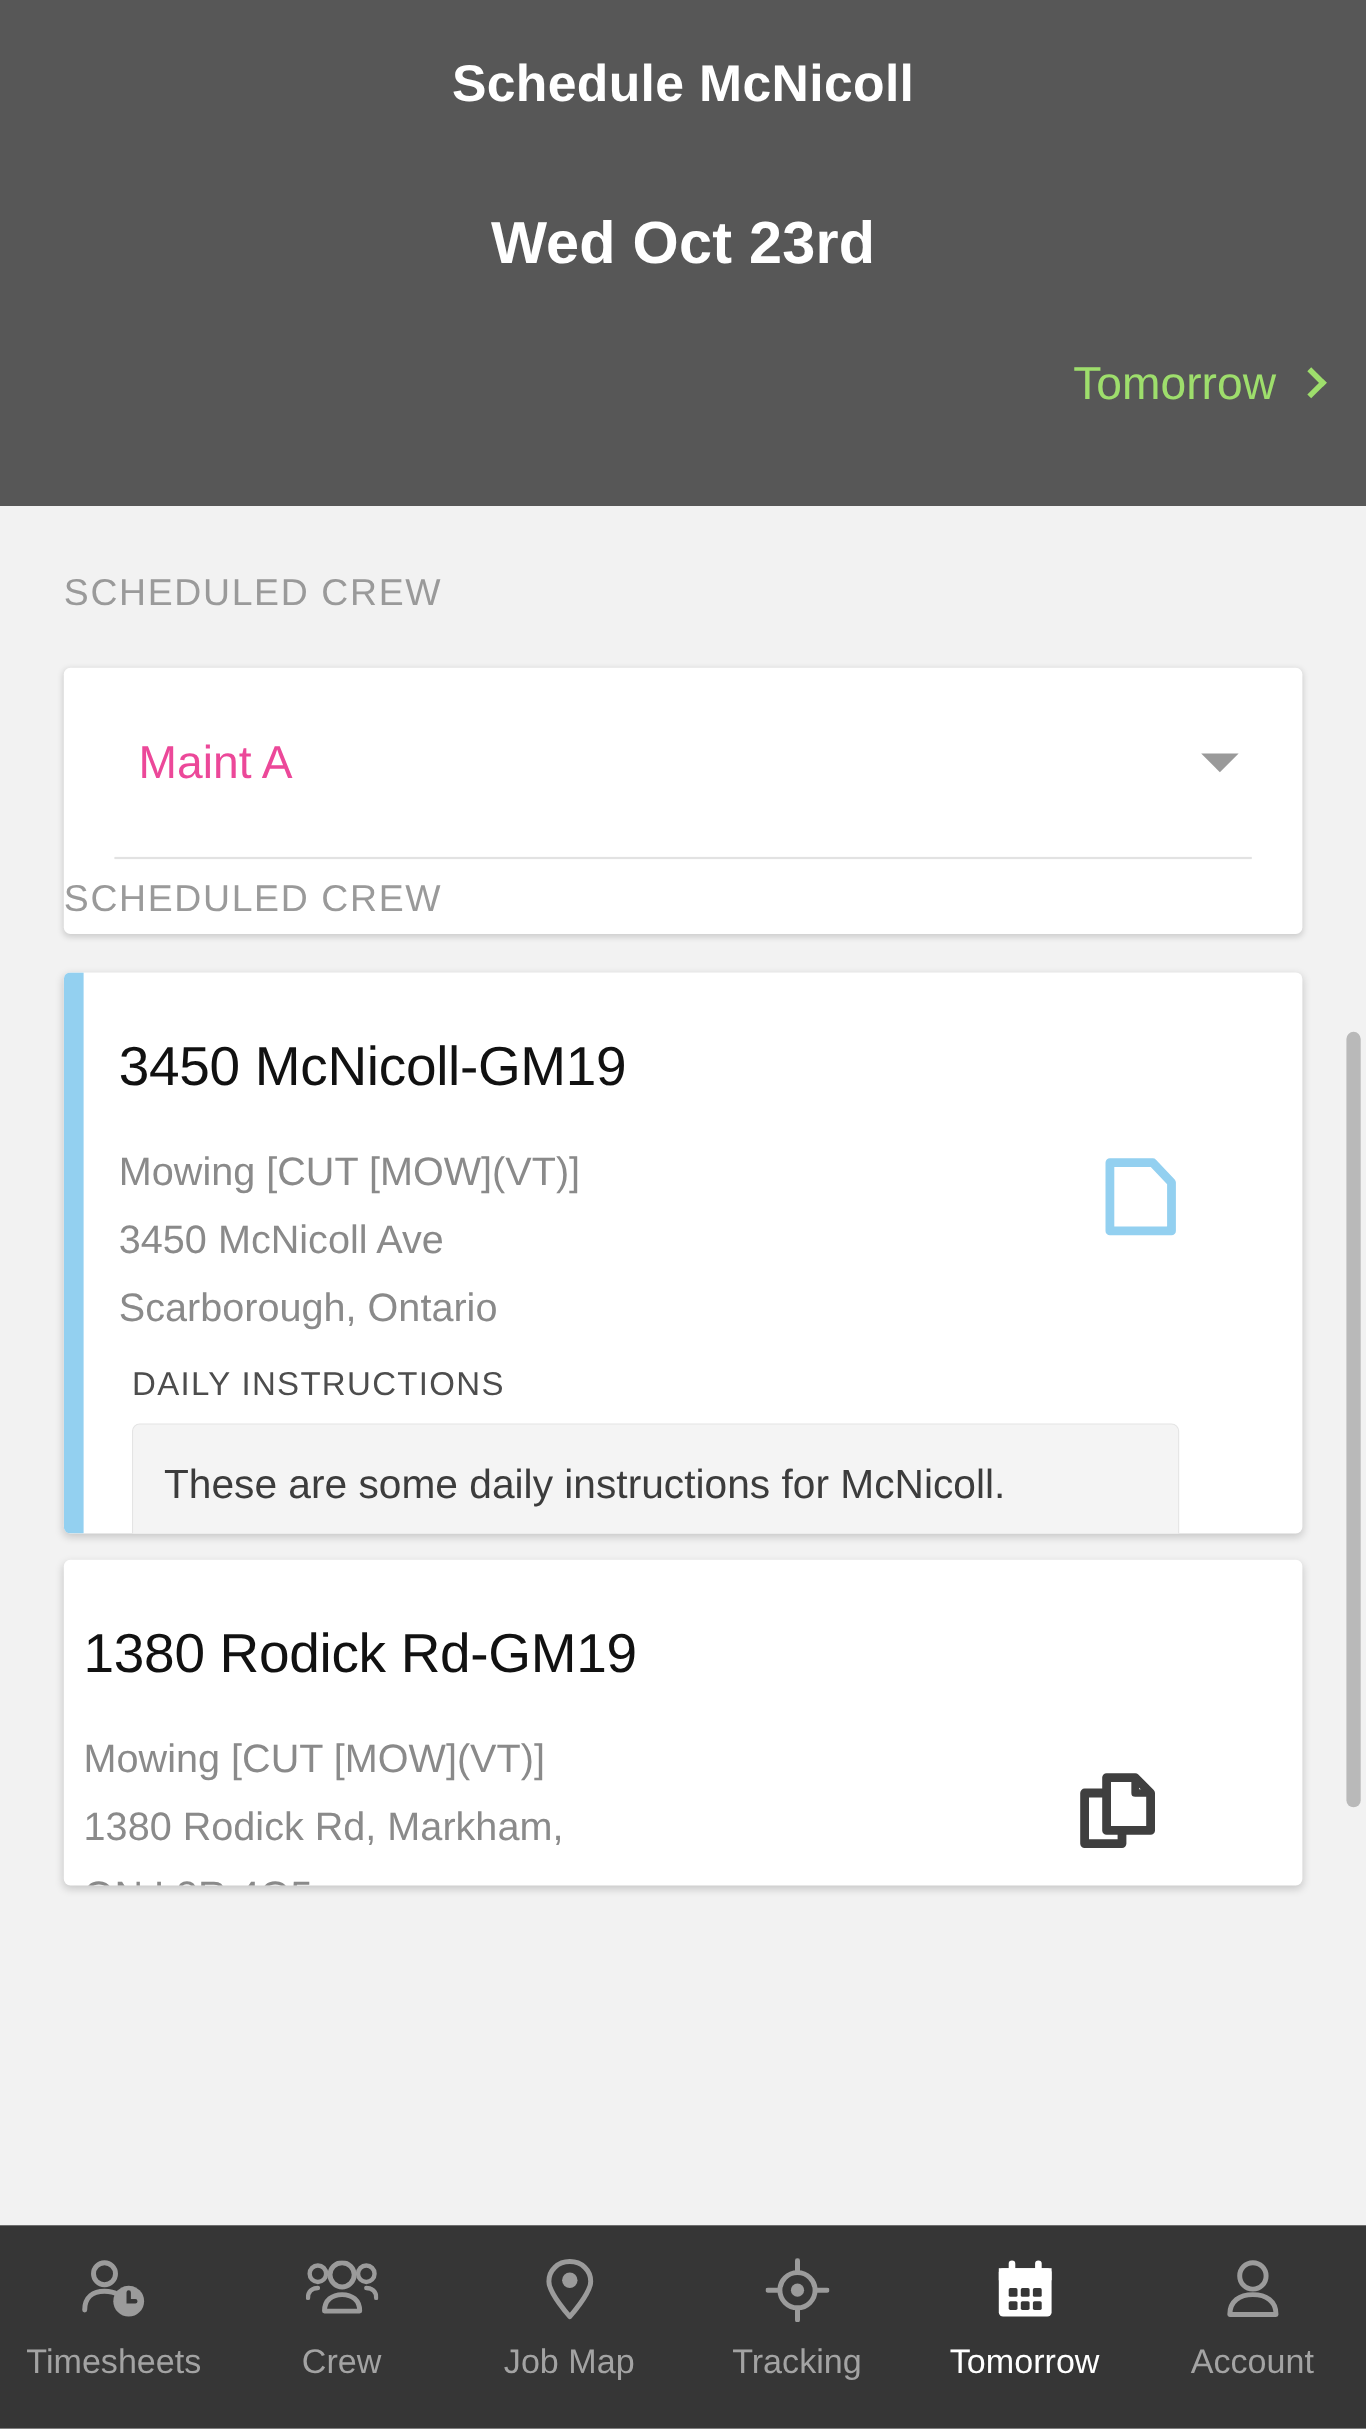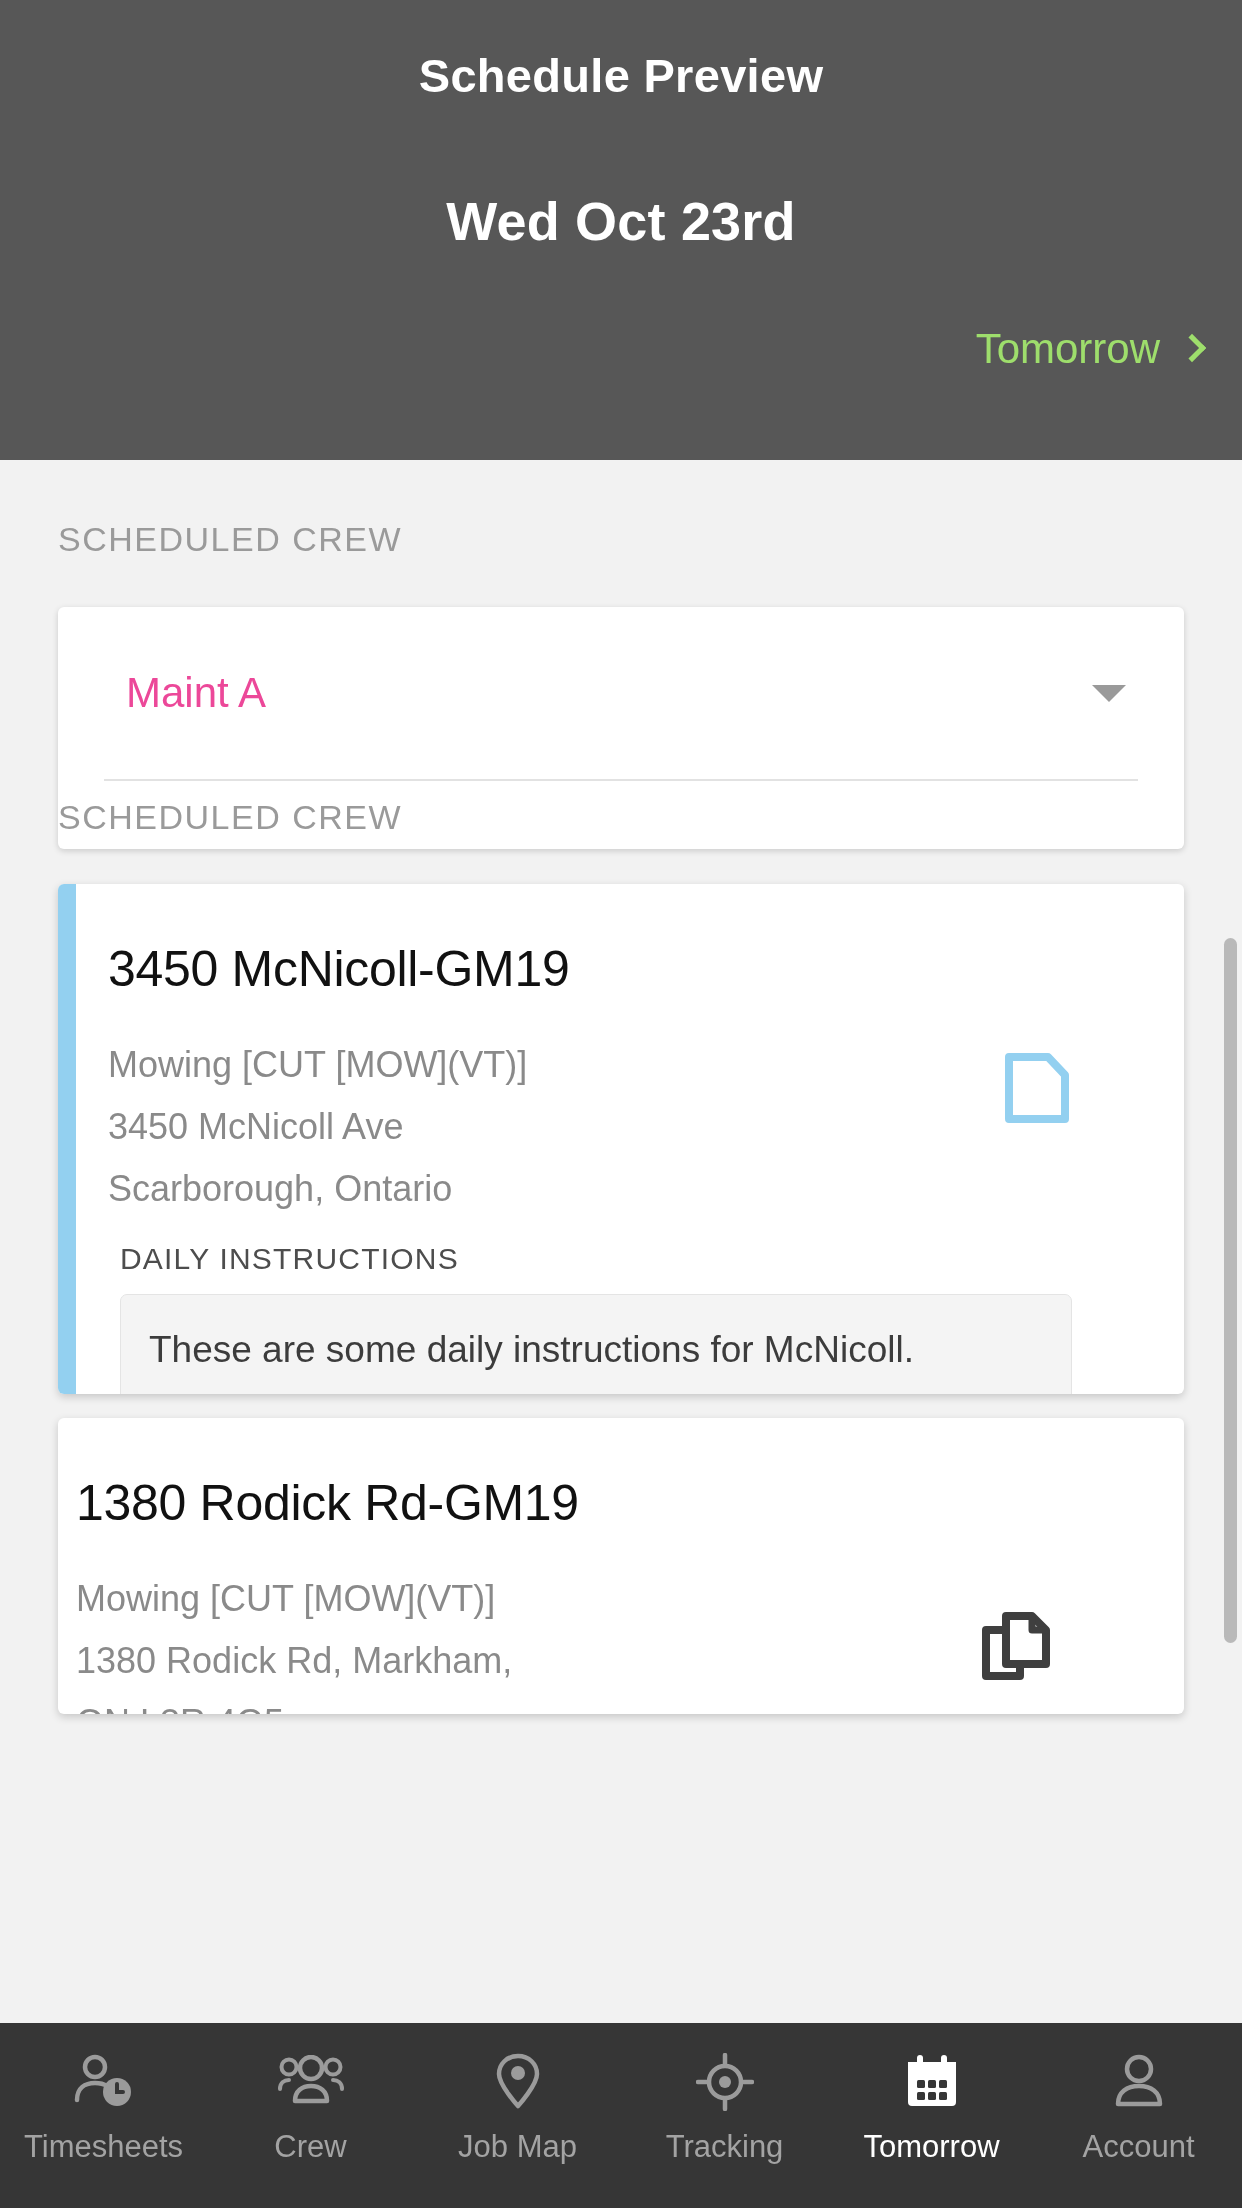--- a/index.html
+++ b/index.html
@@ -250,21 +250,21 @@
     margin-top: 16px;
     font-size: 31px;
     color: #a3a3a3;
   }
   .tab.active .tab-label { color: #ffffff; }
 </style>
 </head>
 <body>
 
 <div class="header">
-  <div class="header-title">Schedule Preview</div>
+  <div class="header-title">Schedule McNicoll</div>
   <div class="header-date">Wed Oct 23rd</div>
   <div class="header-next">
     <span>Tomorrow</span>
     <span class="chev"></span>
   </div>
 </div>
 
 <div class="content">
 
   <div class="section-label" style="position:absolute; top:60px;">SCHEDULED CREW</div>

